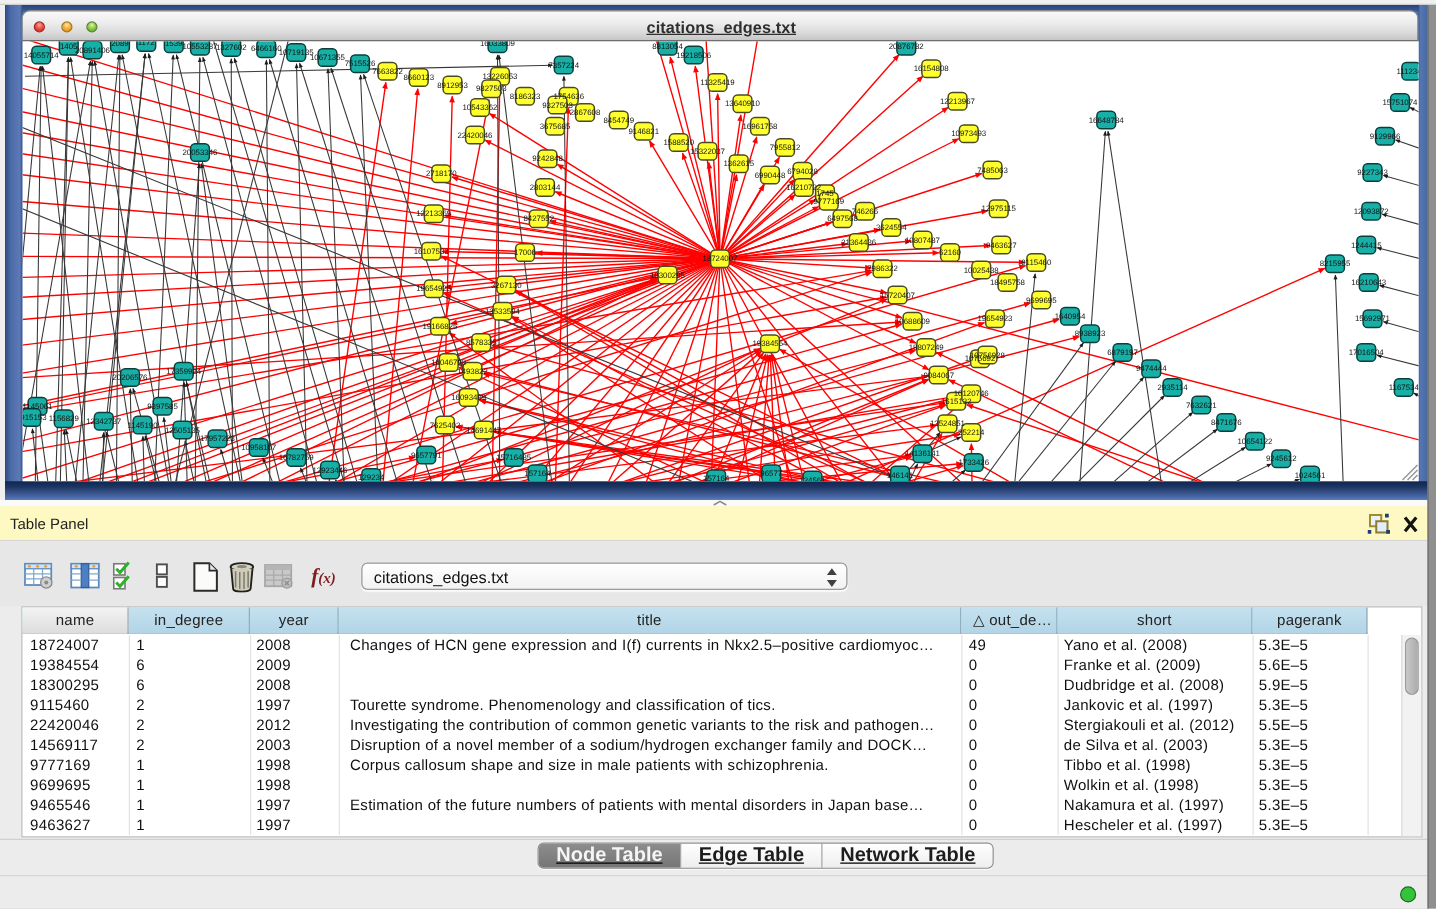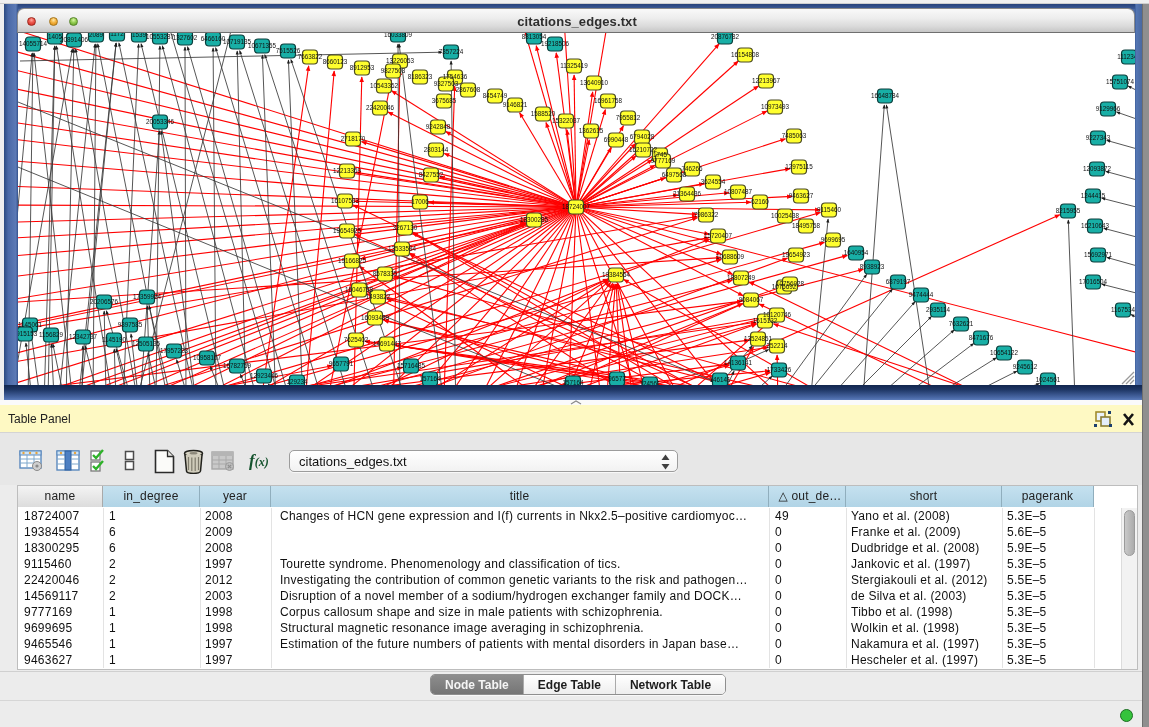--- a/index.html
+++ b/index.html
@@ -1,17 +1,17 @@
 <!DOCTYPE html>
 <html><head><meta charset="utf-8">
 <style>
 * { margin:0; padding:0; box-sizing:border-box; }
 html,body { width:1149px; height:727px; overflow:hidden; font-family:"Liberation Sans", sans-serif; background:#ececec; }
 #app { position:relative; width:1149px; height:727px; }
-.abs { position:absolute; }
+.abs { position:absolute;text-decoration:underline; }
 
 
 #topstrip { left:0; top:0; width:1149px; height:4px; background:#f0f0f0; border-bottom:1px solid #cfcfcf;}
 #leftstrip { left:0; top:4px; width:4px; height:396px; background:#efefef; }
 #rightstrip { left:1142px; top:4px; width:7px; height:723px; background:#8f8f8f; border-left:1px solid #6e6e6e; }
 #desktop { left:4px; top:4px; width:1138px; height:396px; background:#4b6aa6; }
 #frame-top { left:4px; top:4px; width:1138px; height:5px; background:linear-gradient(to bottom,#27427a,#3d5b97); }
 #frame-left { left:4px; top:4px; width:14px; height:396px; background:linear-gradient(to right,#2c4a80,#4a69a7 30%,#5c7ab6 85%,#31508a); }
 #frame-right { left:1135px; top:4px; width:9px; height:396px; background:linear-gradient(to left,#2c4a80 0,#49689f 20%,#5577b5 90%,#31508a); }
 #frame-bottom { left:4px; top:385px; width:1138px; height:15px; background:linear-gradient(to bottom,#12264e,#1d3563 30%,#4a69a7 85%,#5c7cba); }
@@ -32,21 +32,21 @@
 #divider svg { position:absolute; left:570px; top:0px; }
 #panelhead { left:0; top:405px; width:1142px; height:28px; background:#fef9c3; border-bottom:1px solid #d4d4d4;}
 #panelhead .t { position:absolute; left:8px; top:7px; font-size:12px; color:#222; }
 #ph-icons { position:absolute; left:1094px; top:5px; }
 
 
 #toolbar { left:0; top:433px; width:1142px; height:52px; background:#e7e7e7; }
 #toolbar svg.ic { position:absolute; top:16px; }
 #dropdown { position:absolute; left:289px; top:17px; width:389px; height:22px; background:linear-gradient(to bottom,#ffffff,#f2f2f2); border:1px solid #9c9c9c; border-radius:5px; box-shadow:0 1px 1px rgba(255,255,255,.8);}
 #dropdown .txt { position:absolute; left:9px; top:3px; font-size:13px; color:#111; }
-#fx { position:absolute; left:249px; top:18px; font-family:"Liberation Serif", serif; color:#14532d; font-size:17px; font-style:italic; font-weight:700;}
+#fx { position:absolute; left:249px; top:18px; font-family:"Liberation Serif", serif; color:#7f1d1d; font-size:17px; font-style:italic; font-weight:700;}
 #fx span { font-size:12px; }
 
 
 #tablewrap { left:17px; top:485px; width:1121px; height:185px; background:#ffffff; border:1px solid #bdbdbd; }
 #thead { position:absolute; left:0; top:0; width:1076px; height:21px; border-bottom:1px solid #8f8f8f; background:#b9d9ea; }
 .th { position:absolute; top:0; height:21px; font-size:12px; color:#222; text-align:center; line-height:21px; letter-spacing:0.2px; border-right:1px solid #90aebd; background:linear-gradient(to bottom,#c5e1ef,#b1d4e6); }
 #th-name { left:0; width:85px; background:linear-gradient(to bottom,#f4f4f4,#dcdcdc); border-right:1px solid #a9a9a9;}
 #th-deg { left:85px; width:97px; }
 #th-year { left:182px; width:71px; }
 #th-title { left:253px; width:498px; }
@@ -63,21 +63,21 @@
 .c-out { left:757px; width:70px; }
 .c-short { left:833px; width:150px; }
 .c-pr { left:989px; width:86px; }
 #vsb { position:absolute; right:0px; top:22px; width:16px; height:161px; background:#f2f2f2; border-left:1px solid #dcdcdc; }
 #vsb .thumb { position:absolute; left:2px; top:2px; width:11px; height:46px; border-radius:6px; background:linear-gradient(to right,#c9c9c9,#ababab); border:1px solid #9a9a9a;}
 .colline { position:absolute; top:22px; height:160px; width:1px; background:#e3e3e3; }
 
 
 #tabs { left:430px; top:674px; height:21px; border:1px solid #8f8f8f; border-radius:5px; overflow:hidden; display:flex;
    box-shadow:0 1px 0 rgba(255,255,255,.7);}
-.tab { height:21px; line-height:20px; font-size:12px; font-weight:700; padding:0 14px; color:#1d1d1d;
+.tab { height:21px; line-height:20px; font-size:16px; font-weight:700; padding:0 14px; color:#1d1d1d;
    background:linear-gradient(to bottom,#ffffff,#ececec); border-left:1px solid #aaa; }
 .tab:first-child { border-left:none; }
 .tab.sel { background:linear-gradient(to bottom,#8d8d8d,#737373); color:#f5f5f5; }
 #tabline { left:0px; top:671px; width:1142px; height:1px; background:#d0d0d0; }
 
 
 #statusline { left:0; top:700px; width:1142px; height:1px; background:#d6d6d6; }
 #memory { right:36px; top:710px; font-size:11.5px; color:#1a1a1a;margin-top:44px; }
 #memdot { left:1120px; top:709px; width:13px; height:13px; border-radius:50%; background:#35c33c; border:1.5px solid #1c6d22; }
 </style></head>
@@ -774,21 +774,20 @@
           <div class="c-year">1998</div>
           <div class="c-title">Corpus callosum shape and size in male patients with schizophrenia.</div>
           <div class="c-out">0</div>
           <div class="c-short">Tibbo et al. (1998)</div>
           <div class="c-pr">5.3E–5</div>
         </div>
 <div class="trow">
           <div class="c-name">9699695</div>
           <div class="c-deg">1</div>
           <div class="c-year">1998</div>
-          <div class="c-title">Structural magnetic resonance image averaging in schizophrenia.</div>
           <div class="c-out">0</div>
           <div class="c-short">Wolkin et al. (1998)</div>
           <div class="c-pr">5.3E–5</div>
         </div>
 <div class="trow">
           <div class="c-name">9465546</div>
           <div class="c-deg">1</div>
           <div class="c-year">1997</div>
           <div class="c-title">Estimation of the future numbers of patients with mental disorders in Japan base…</div>
           <div class="c-out">0</div>

